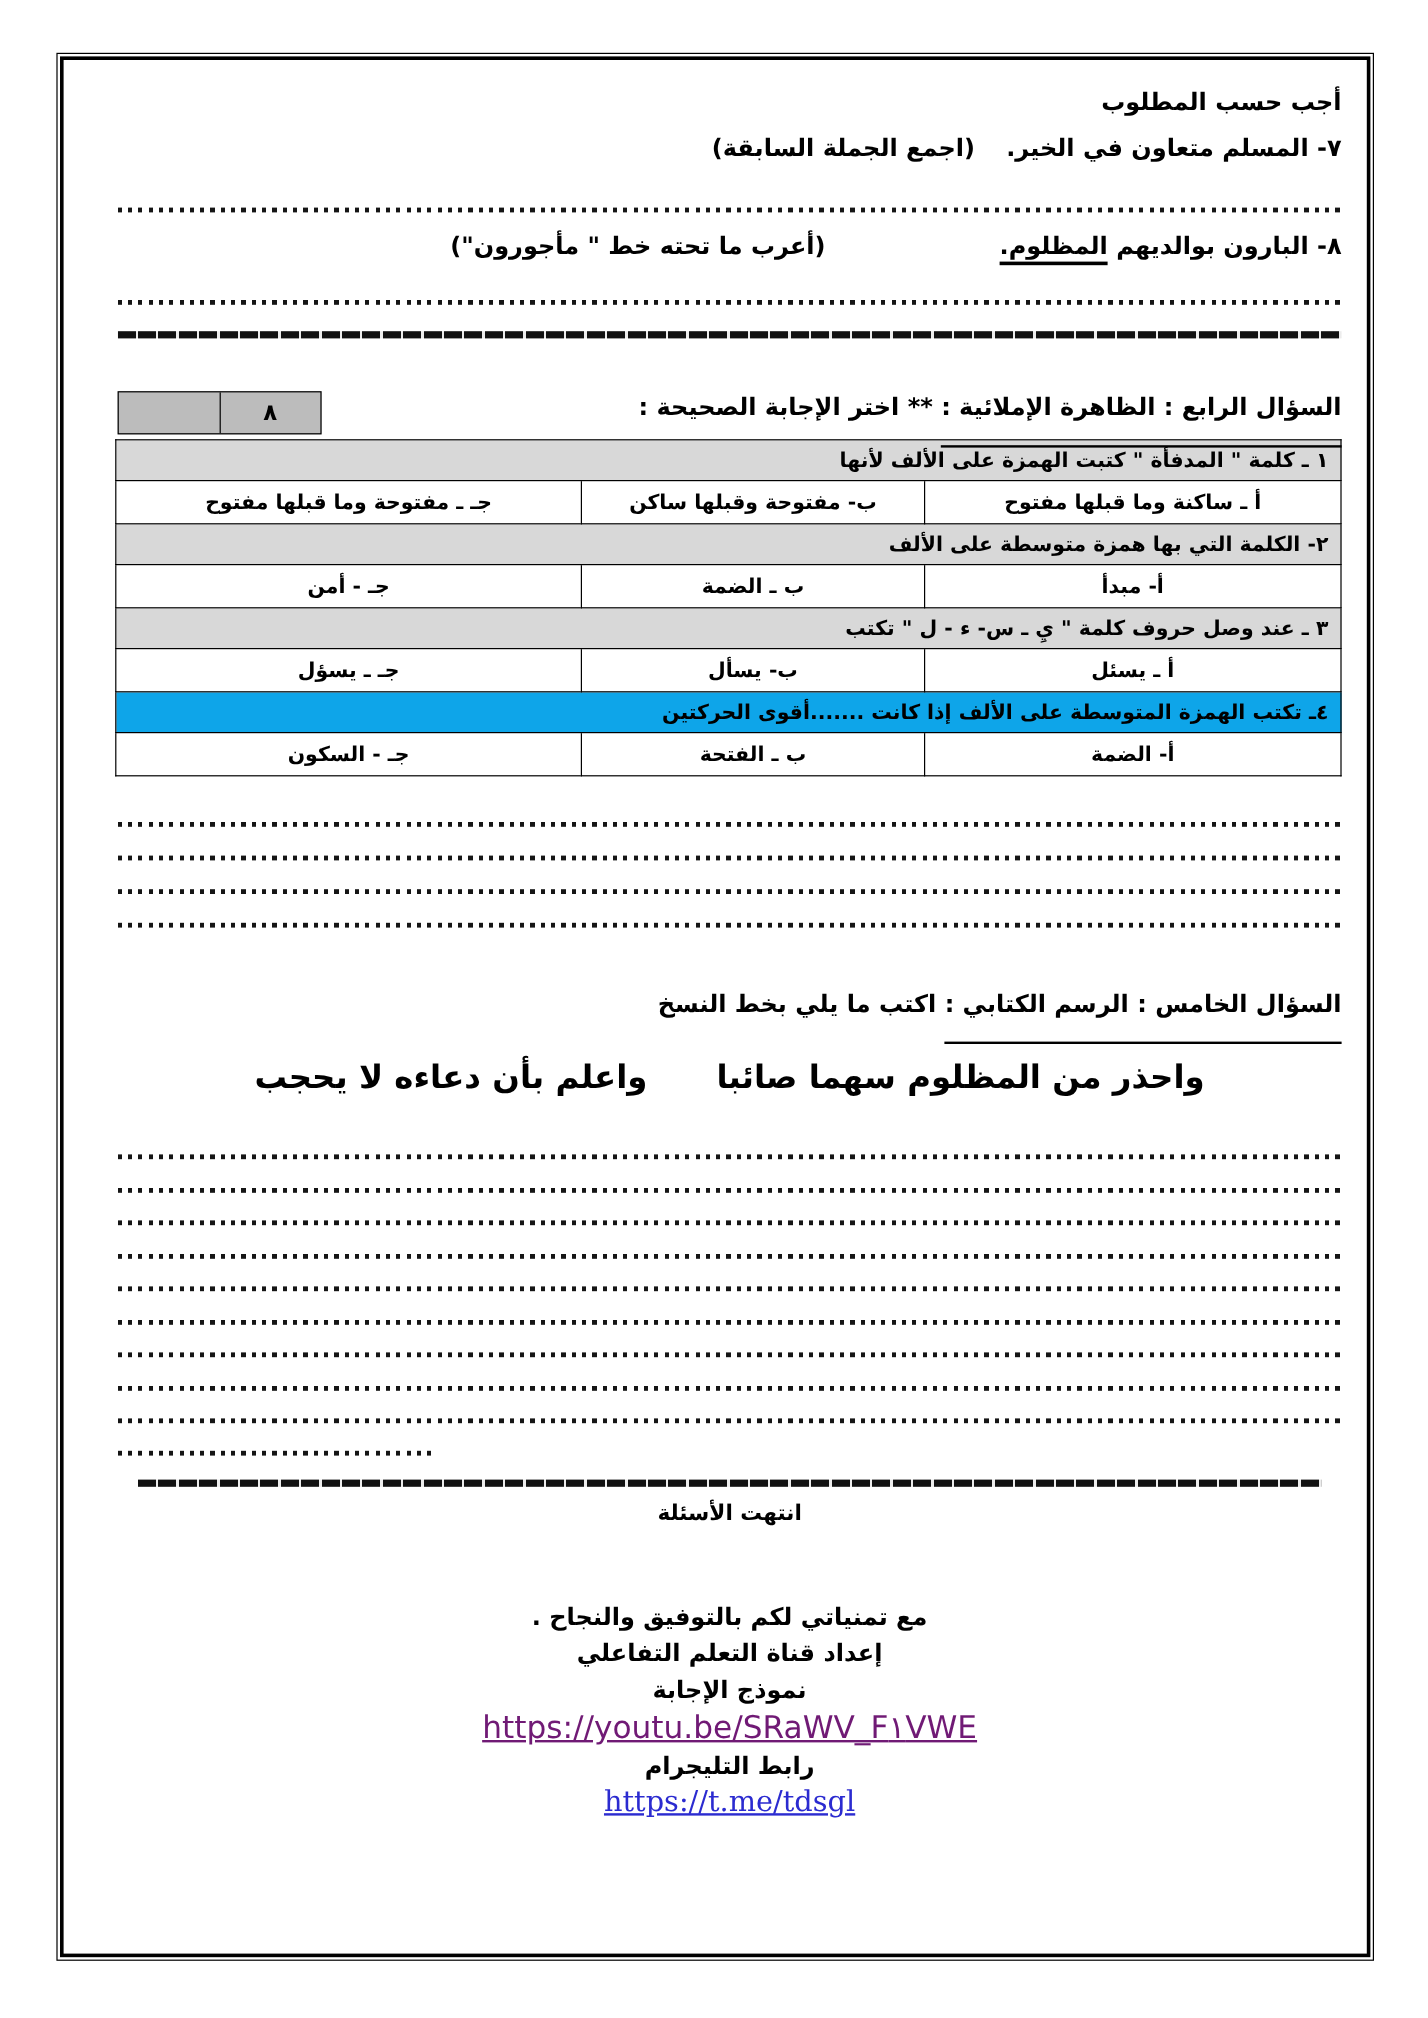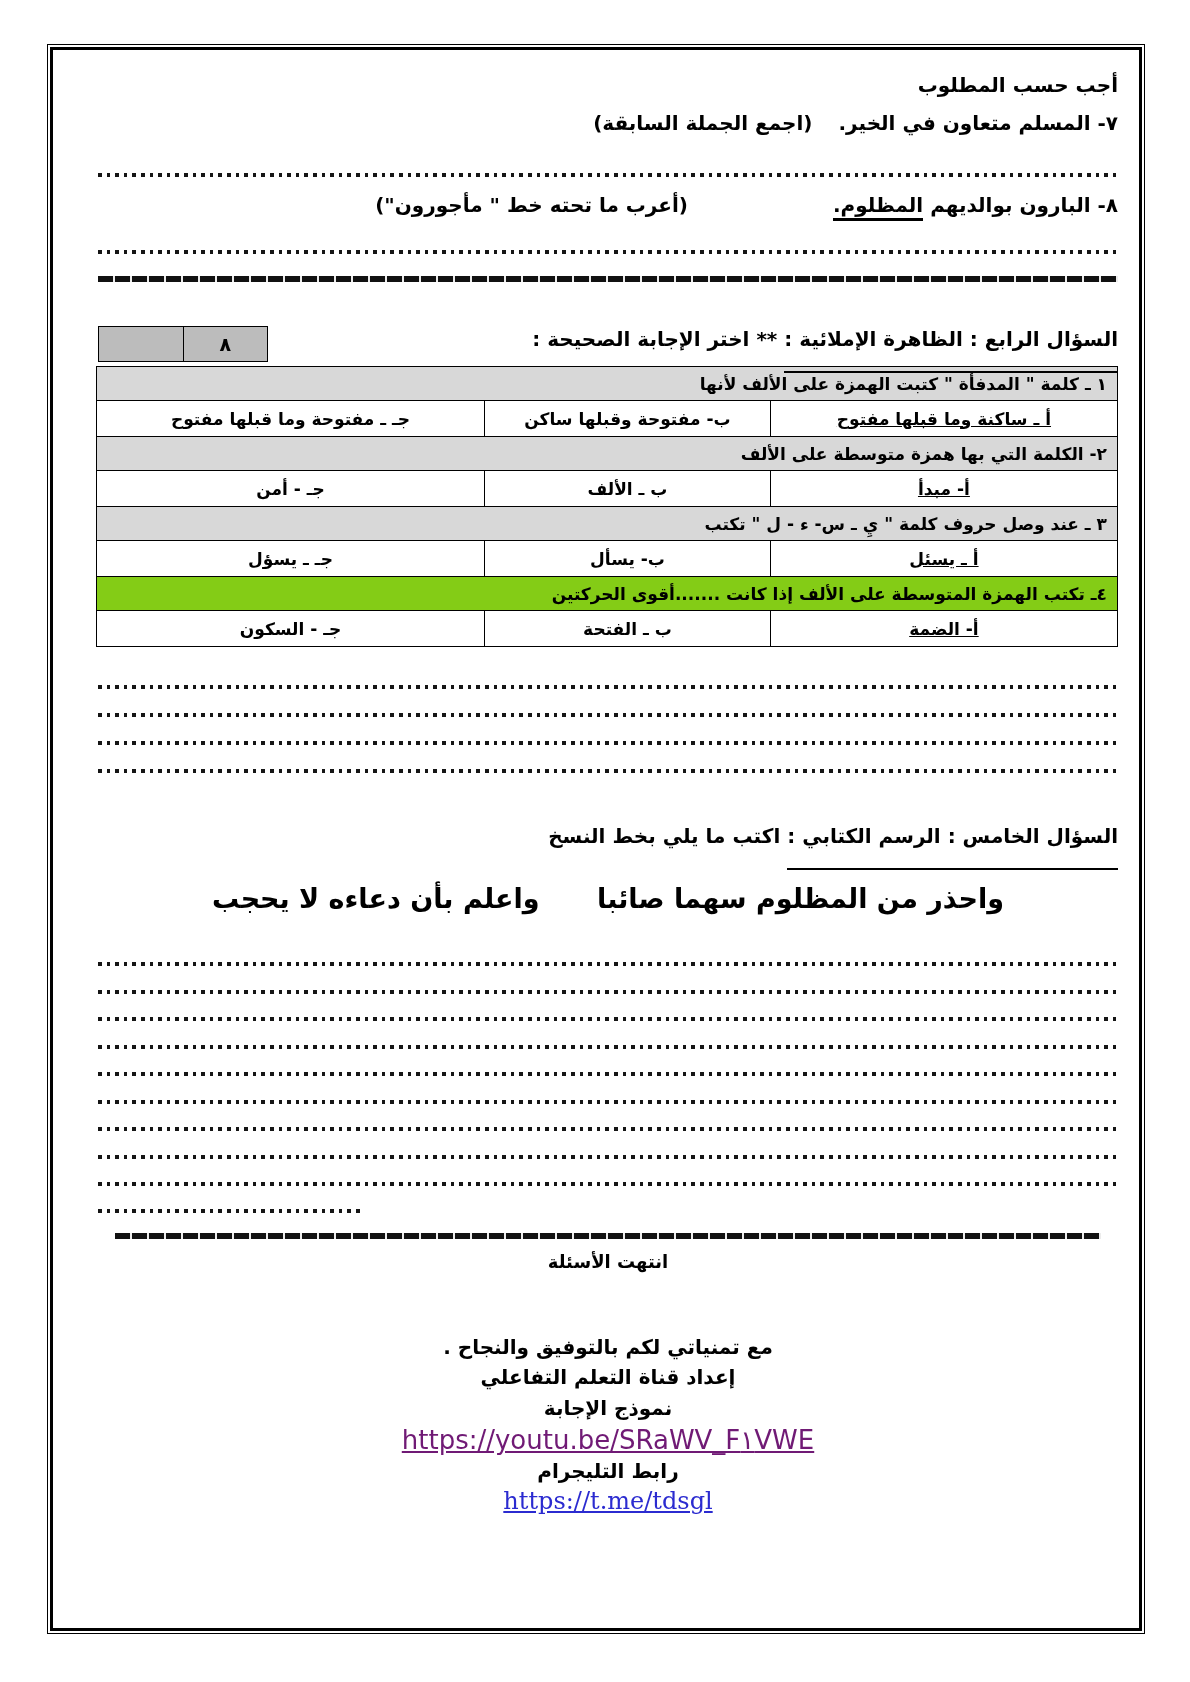--- a/index.html
+++ b/index.html
@@ -39,21 +39,21 @@
   .sec-underline{border-bottom:2.5px solid #000;padding-bottom:20px;}
   .sec-rest{}
   .score-box{display:flex;direction:rtl;border:1.5px solid #000;height:34px;width:168px;background:#bcbcbc;margin-top:2px;}
   .score-cell{width:50%;display:flex;align-items:center;justify-content:center;font-size:19px;font-weight:bold;}
   .score-cell.first{border-left:1.5px solid #000;}
   
   table.mcq{margin-top:4px;width:calc(100% + 2px);border-collapse:collapse;direction:rtl;}
   table.mcq td{border:1.6px solid #000;font-size:17px;font-weight:bold;padding:0 10px;}
   td.qrow{background:#d8d8d8;height:33px;text-align:right;}
   td.arow{height:35px;text-align:center;background:#fff;}
-  td.col-a{width:34%;text-decoration:underline;}
+  td.col-a{width:34%;}
   td.col-b{width:28%;}
   td.col-c{width:38%;}
   .dict-title{margin-top:20px;font-size:20px;font-weight:bold;line-height:28px;}
   .q5-header{margin-top:48px;}
   .poem{margin-top:30px;text-align:center;font-size:27px;font-weight:bold;line-height:36px;}
   .poem .hemi2{margin-right:48px;}
   .end-text{margin-top:12px;text-align:center;font-size:18px;font-weight:bold;}
   
   .footer{text-align:center;}
   .wishes{margin-top:60px;font-size:20px;font-weight:bold;line-height:30px;}
@@ -108,33 +108,33 @@
       <tr>
         <td class="arow col-a">أ ـ ساكنة وما قبلها مفتوح</td>
         <td class="arow col-b">ب- مفتوحة وقبلها ساكن</td>
         <td class="arow col-c">جـ ـ مفتوحة وما قبلها مفتوح</td>
       </tr>
       <tr>
           <td class="qrow" colspan="3" style="background: rgb(216, 216, 216);">٢-  الكلمة التي بها همزة متوسطة على الألف</td>
         </tr>
       <tr>
         <td class="arow col-a">أ-  مبدأ</td>
-        <td class="arow col-b">ب ـ الألف</td>
+        <td class="arow col-b">ب ـ الضمة</td>
         <td class="arow col-c">جـ -  أمن</td>
       </tr>
       <tr>
           <td class="qrow" colspan="3" style="background: rgb(216, 216, 216);">٣ ـ عند وصل حروف كلمة " يِ ـ س- ء - ل "  تكتب</td>
         </tr>
       <tr>
         <td class="arow col-a">أ ـ يسئل</td>
         <td class="arow col-b">ب- يسأل</td>
         <td class="arow col-c">جـ ـ يسؤل</td>
       </tr>
       <tr>
-          <td class="qrow" colspan="3" style="background: #84cc16;">٤ـ  تكتب الهمزة المتوسطة على الألف إذا كانت .......أقوى الحركتين</td>
+          <td class="qrow" colspan="3" style="background: #0ea5e9;">٤ـ  تكتب الهمزة المتوسطة على الألف إذا كانت .......أقوى الحركتين</td>
         </tr>
       <tr>
         <td class="arow col-a">أ-  الضمة</td>
         <td class="arow col-b">ب ـ الفتحة</td>
         <td class="arow col-c">جـ -  السكون</td>
       </tr>
     </tbody>
   </table>
 
   <div class="dict-lines">

